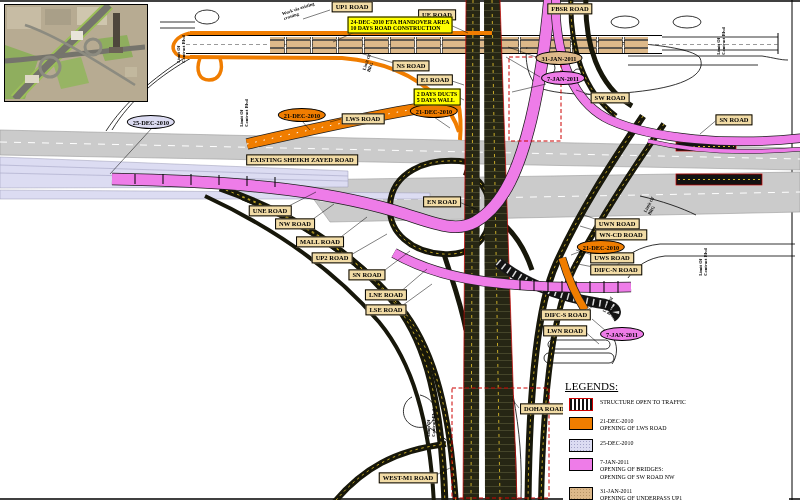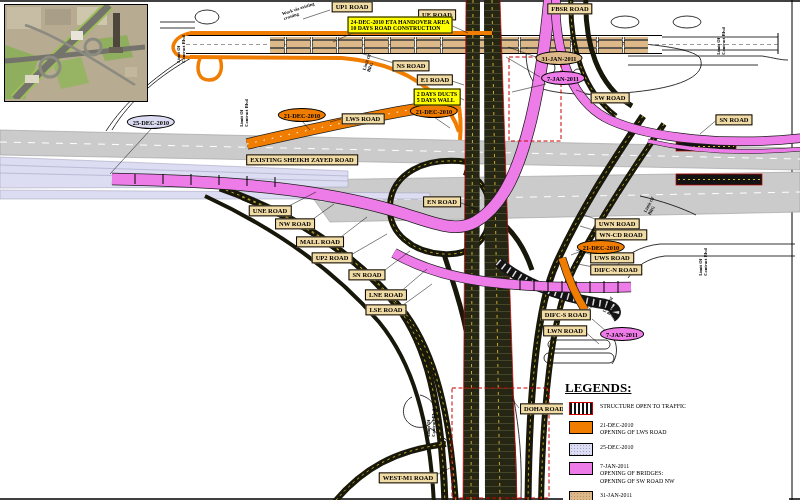--- a/index.html
+++ b/index.html
@@ -29,21 +29,21 @@
             text-align:left;white-space:pre-line;}
   .lbl.ell{border:1px solid #000;border-radius:50%;font-size:6.3px;padding:2.5px 5px;}
   .lbl.ell.c-orange{background:var(--orange);}
   .lbl.ell.c-lavender{background:var(--lavender);}
   .lbl.ell.c-tan{background:var(--tan);}
   .lbl.ell.c-magenta{background:var(--magenta);}
   .lbl.tiny{font-size:4.5px;font-weight:bold;background:transparent;letter-spacing:0;}
   
   #legend{position:absolute;left:563px;top:378px;width:226px;height:130px;background:#fff;
           color:#000;}
-  #legend .ltitle{font-size:13px;font-weight:bold;text-decoration:underline;margin:2px 0 6px 2px;}
+  #legend .ltitle{font-size:11px;font-weight:normal;text-decoration:underline;margin:2px 0 6px 2px;}
   .lrow{display:flex;align-items:flex-start;margin:0 0 6px 6px;}
   .sw{width:22px;height:11px;border:1px solid #000;margin-right:7px;flex:none;}
   .sw.structure{background:repeating-linear-gradient(90deg,#111 0 2.5px,#fff 2.5px 4px);
                 border:1px solid var(--red);}
   .sw.orange{background:var(--orange);}
   .sw.lavender{background-color:var(--lavender);
      background-image:radial-gradient(rgba(60,60,120,.35) 18%,transparent 20%);background-size:3px 3px;}
   .sw.magenta{background:var(--magenta);}
   .sw.tan{background-color:var(--tan);
      background-image:radial-gradient(rgba(90,60,20,.3) 18%,transparent 20%);background-size:3px 3px;}

